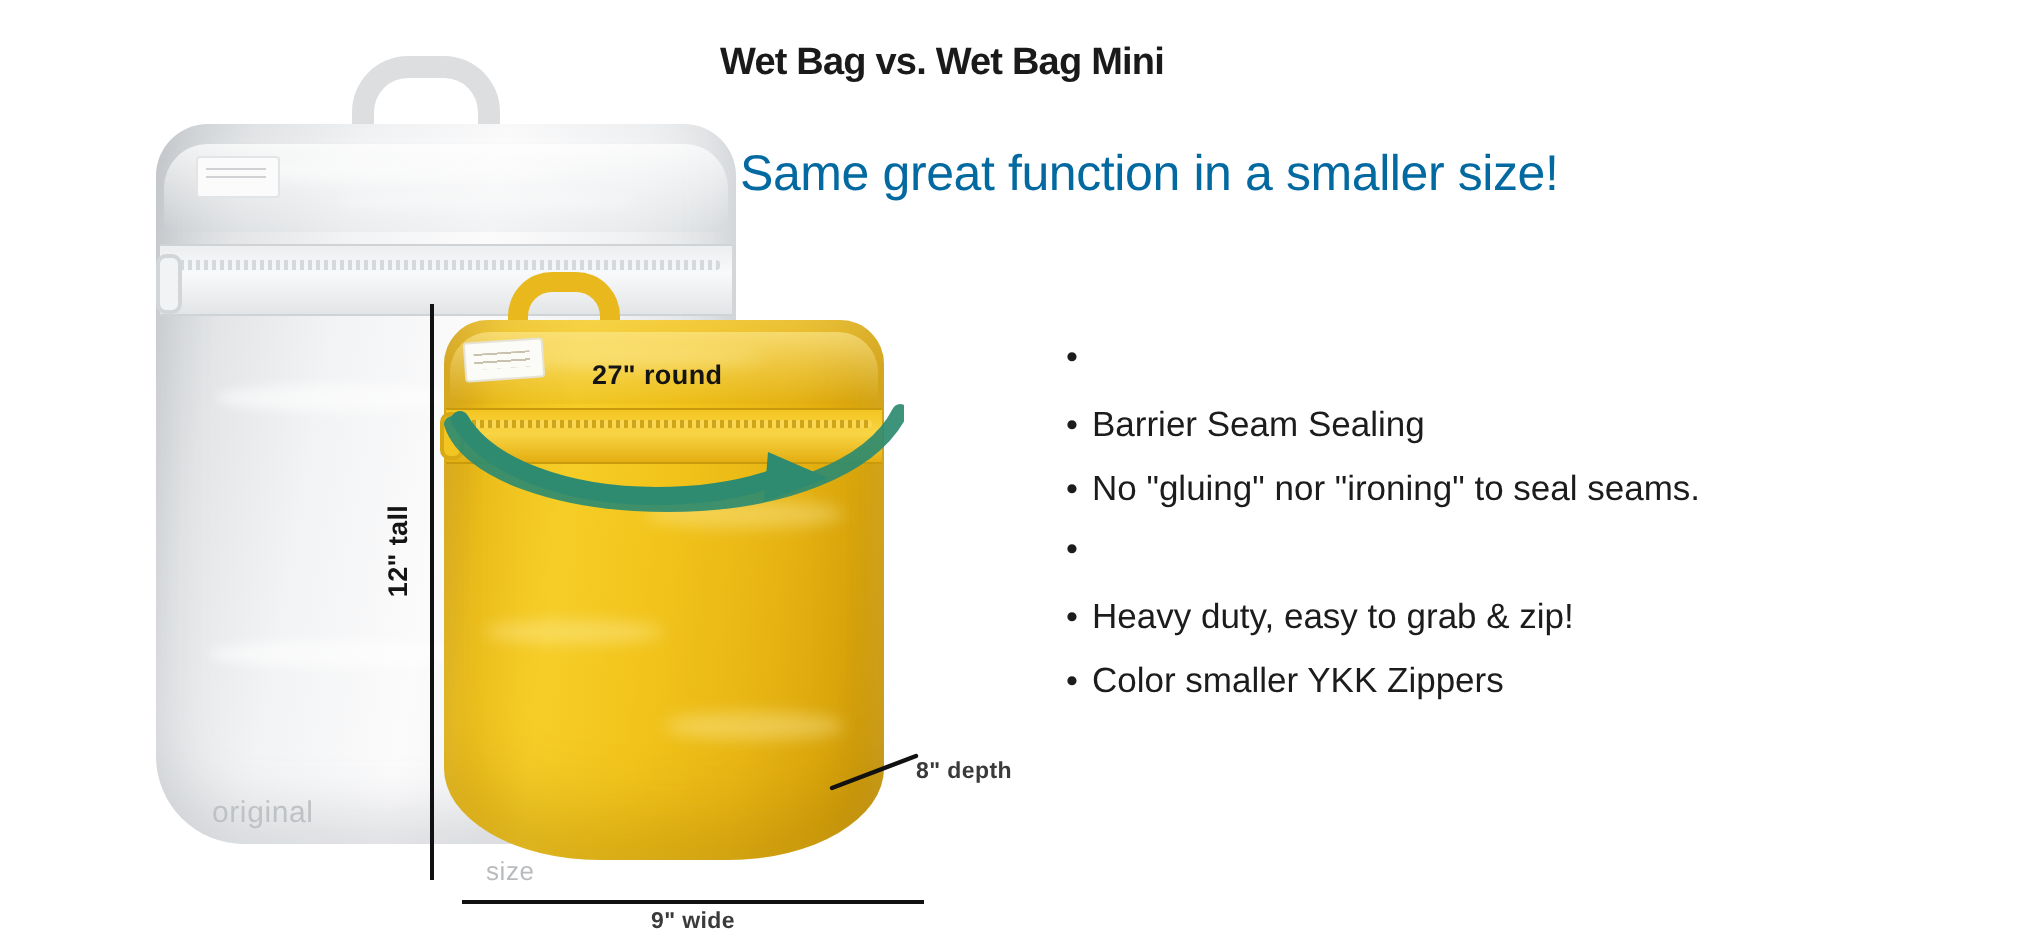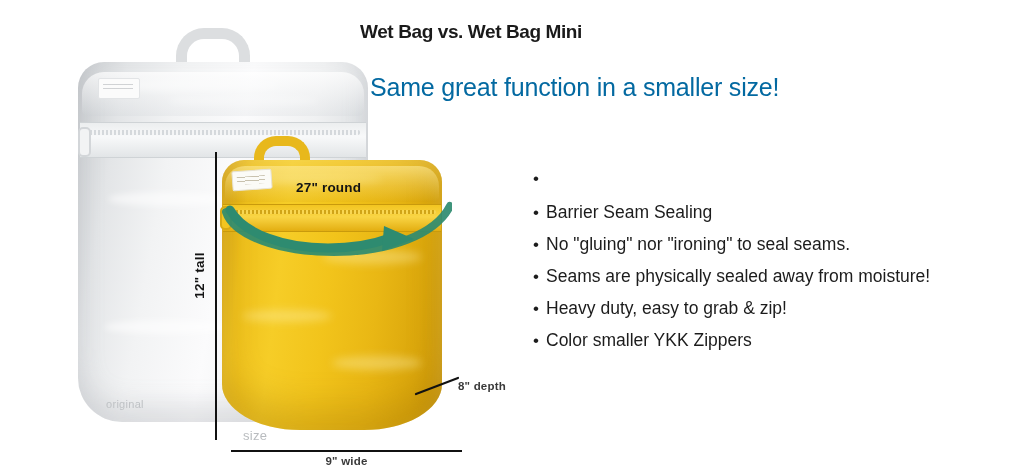--- a/index.html
+++ b/index.html
@@ -326,21 +326,21 @@
     font-weight: bold;
     color: #3a3a3a;
     white-space: nowrap;
     letter-spacing: 0.2px;
   }
 
   #label-original {
     position: absolute;
     left: 106px;
     top: 398px;
-    font-size: 11px;
+    font-size: 15px;
     color: #bfc2c5;
     letter-spacing: 0.3px;
   }
   #label-mini {
     position: absolute;
     left: 243px;
     top: 428px;
     font-size: 13px;
     color: #b9bcbf;
     letter-spacing: 0.3px;
@@ -414,21 +414,20 @@
     <div class="feature-row">
       <span class="feature-bullet">•</span>
       <span class="feature-text">Barrier Seam Sealing</span>
     </div>
     <div class="feature-row">
       <span class="feature-bullet">•</span>
       <span class="feature-text">No "gluing" nor "ironing" to seal seams.</span>
     </div>
     <div class="feature-row">
       <span class="feature-bullet">•</span>
-      <span class="feature-text">Seams are physically sealed away from moisture!</span>
     </div>
     <div class="feature-row">
       <span class="feature-bullet">•</span>
       <span class="feature-text">Heavy duty, easy to grab &amp; zip!</span>
     </div>
     <div class="feature-row">
       <span class="feature-bullet">•</span>
       <span class="feature-text">Color smaller YKK Zippers</span>
     </div>
   </div>

